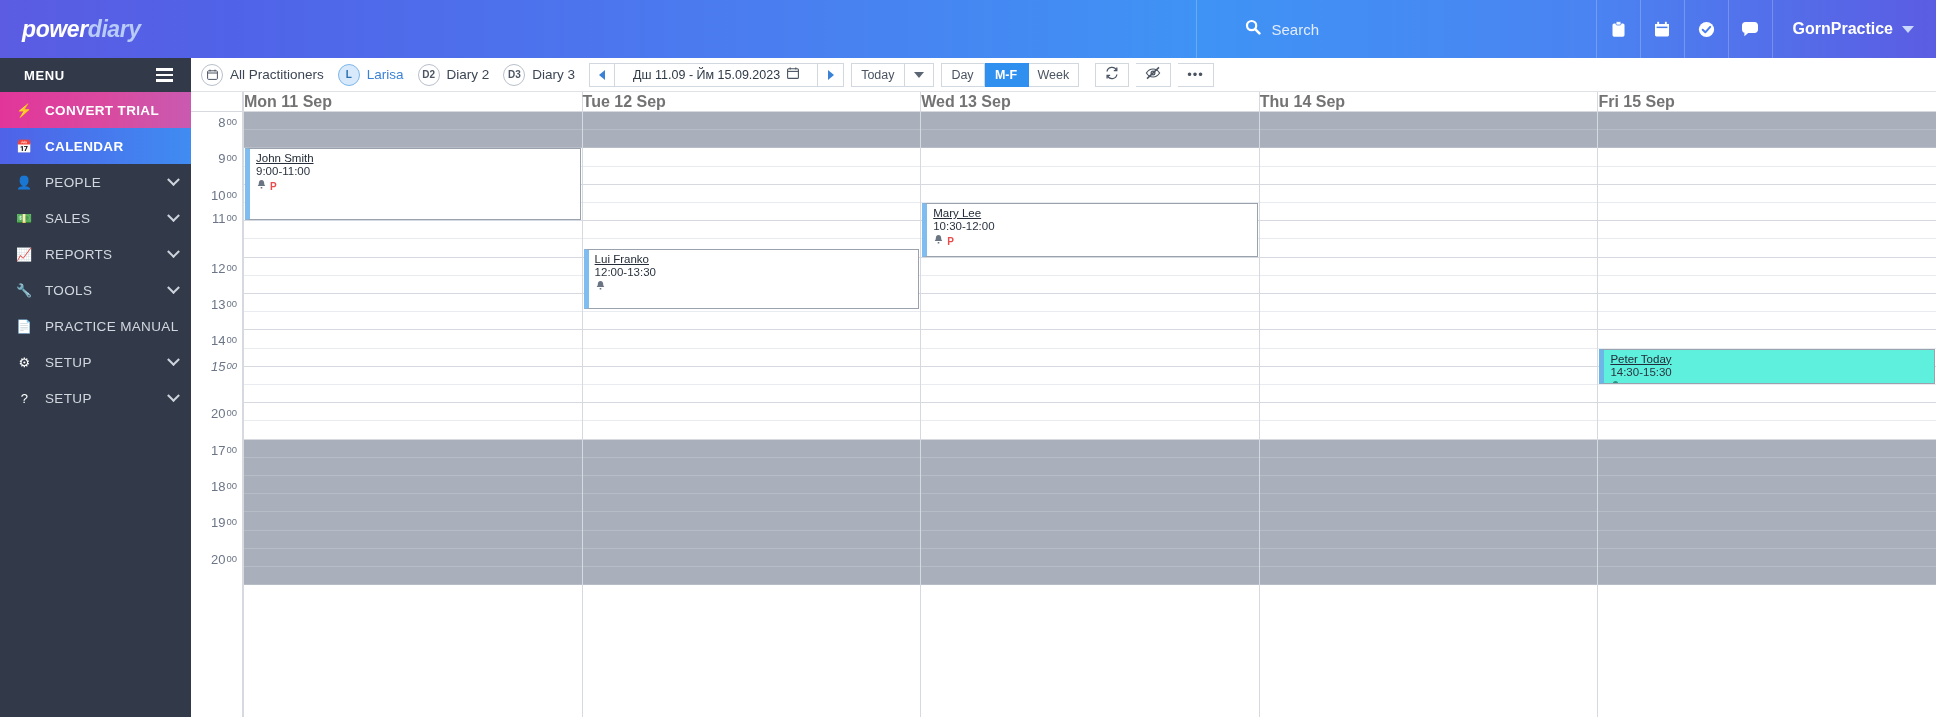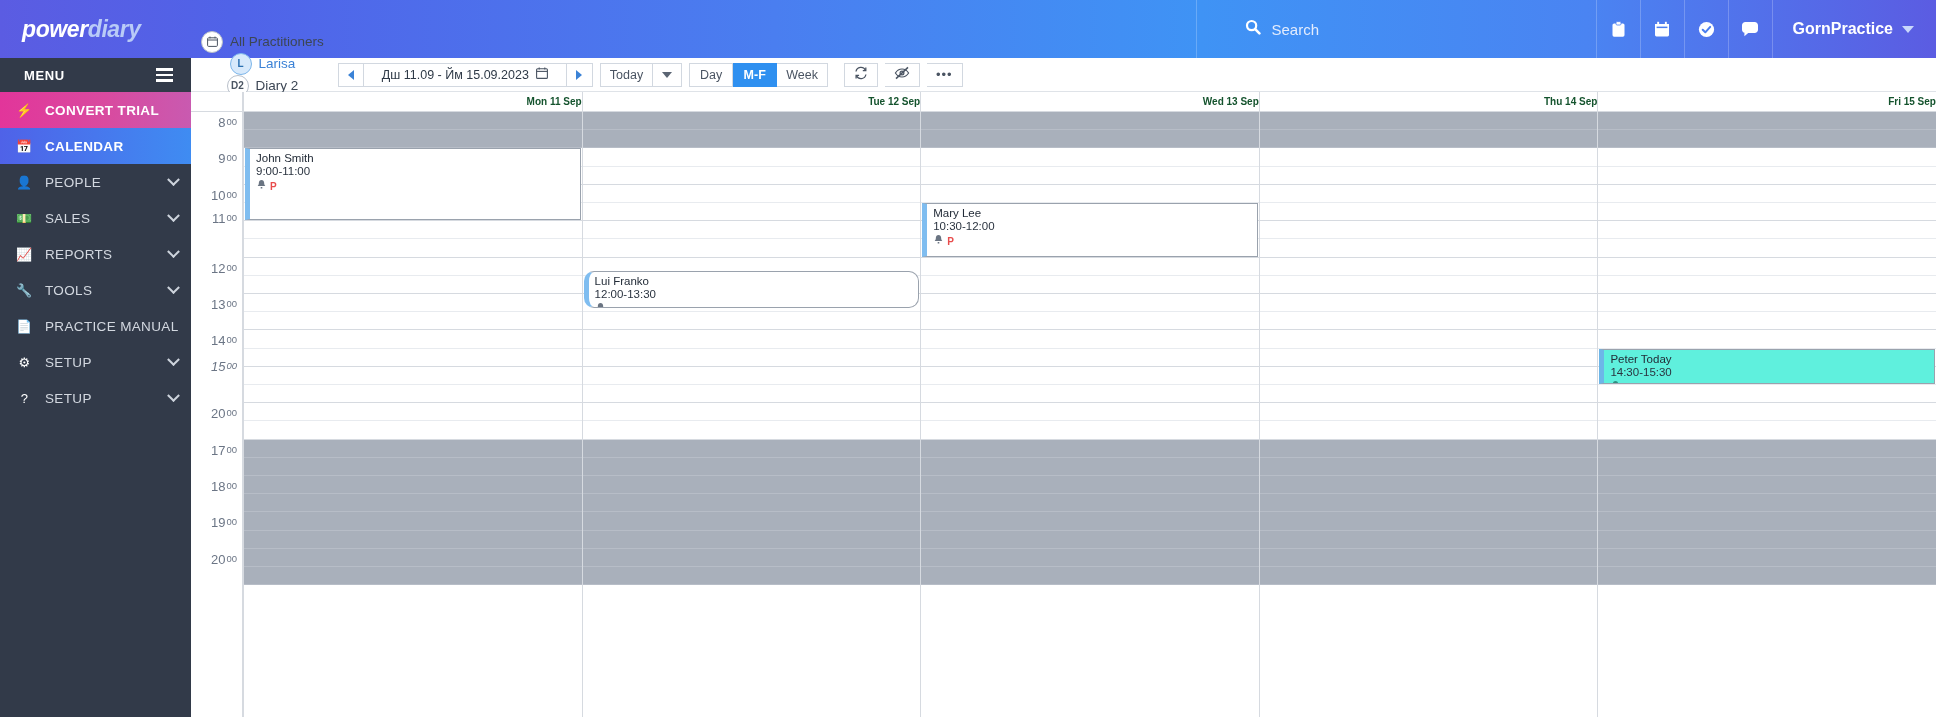--- a/index.html
+++ b/index.html
@@ -144,22 +144,22 @@
     width: 1745px; height: 625px;
     background: #fff;
     overflow: hidden;
   }
   .cal-head {
     display: flex; height: 20px;
     border-bottom: 1px solid #d6dae0;
   }
   .gutter-head { width: 52px; flex: 0 0 auto; border-right: 1px solid #d6dae0; }
   .day-head {
-    flex: 1 1 0; text-align: right;
-    font-size: 10px; color: #14532d; font-weight: bold;
+    flex: 1 1 0; text-align: left;
+    font-size: 16px; color: #737373; font-weight: bold;
     border-left: 1px solid #d6dae0;
     line-height: 19px;
   }
   .cal-body { display: flex; height: 605px; position: relative; }
   .gutter {
     width: 52px; flex: 0 0 auto; position: relative;
     border-right: 1px solid #d6dae0; background: #fff;
   }
   .hr-label {
     position: absolute; right: 5px;
@@ -184,21 +184,21 @@
     position: absolute; left: 1px; right: 1px;
     background: #ffffff;
     border: 1px solid #9aa2ad;
     border-left: 5px solid #7fbdf0;
     padding: 3px 0 0 6px;
     overflow: hidden;
     font-size: 11.5px; color: #2b3440;
     line-height: 13px;
   }
   .evt.teal { background: #5ff0dd; border-left-color: #6db6e8; }
-  .evt .ename { font-weight: normal; color: #232c38; }
+  .evt .ename { font-weight: normal; color: #232c38; text-decoration: underline; }
   .evt .etime { color: #2b3440; }
   .evt .eicons { display: flex; gap: 3px; align-items: center; margin-top: 1px; }
 </style>
 </head>
 <body>
 
 <div class="topbar">
   <div class="logo-zone">
     <div class="logo"><span class="p1">power</span><span class="p2">diary</span></div>
   </div>
@@ -299,21 +299,21 @@
       </div>
       <div class="nav-item">
         <span class="ico" style="font-size: 13px;">?</span>
         <span class="lbl">SETUP</span>
         <span class="chev"></span>
       </div>
     </div>
 </div>
 
 <div class="toolbar">
-  <div id="prac-list" style="display:flex;align-items:center;flex-direction:column;">
+  <div id="prac-list" style="display:flex;align-items:flex-end;">
       <div class="prac">
         <span class="bubble">
           <svg width="11" height="11" viewBox="0 0 11 11">
             <rect x="0.6" y="1.8" width="9.8" height="8.6" rx="1" fill="none" stroke="#4a5462" stroke-width="1"></rect>
             <line x1="0.6" y1="4" x2="10.4" y2="4" stroke="#4a5462" stroke-width="1"></line>
             <line x1="3" y1="0.6" x2="3" y2="2.4" stroke="#4a5462" stroke-width="1"></line>
             <line x1="8" y1="0.6" x2="8" y2="2.4" stroke="#4a5462" stroke-width="1"></line>
           </svg>
         </span>
         <span class="pname">All Practitioners</span>
@@ -488,21 +488,21 @@
           <div class="slot" style="top: 291.2px;"></div>
           <div class="slot hourline" style="top: 309.4px;"></div>
           <div class="slot off" style="top: 327.6px;"></div>
           <div class="slot hourline off" style="top: 345.8px;"></div>
           <div class="slot off" style="top: 364px;"></div>
           <div class="slot hourline off" style="top: 382.2px;"></div>
           <div class="slot off" style="top: 400.4px;"></div>
           <div class="slot hourline off" style="top: 418.6px;"></div>
           <div class="slot off" style="top: 436.8px;"></div>
           <div class="slot hourline off" style="top: 455px;"></div>
-          <div class="evt" style="top: 159px; height: 37px; border-radius: 10px;">
+          <div class="evt" style="top: 137px; height: 60px;">
             <div class="ename">Lui Franko</div>
             <div class="etime">12:00-13:30</div>
             <div class="eicons">
               <span><svg width="11" height="11" viewBox="0 0 11 11">
                   <path d="M5.5 0.9c-1.6 0-2.6 1.2-2.6 2.7 0 2.3-.9 3-1.2 3.4h7.6c-.3-.4-1.2-1.1-1.2-3.4 0-1.5-1-2.7-2.6-2.7z" fill="#6a7482"></path>
                   <rect x="4.6" y="8" width="1.8" height="1.5" rx="0.6" fill="#6a7482"></rect>
                 </svg></span>
             </div>
           </div>
         </div>

